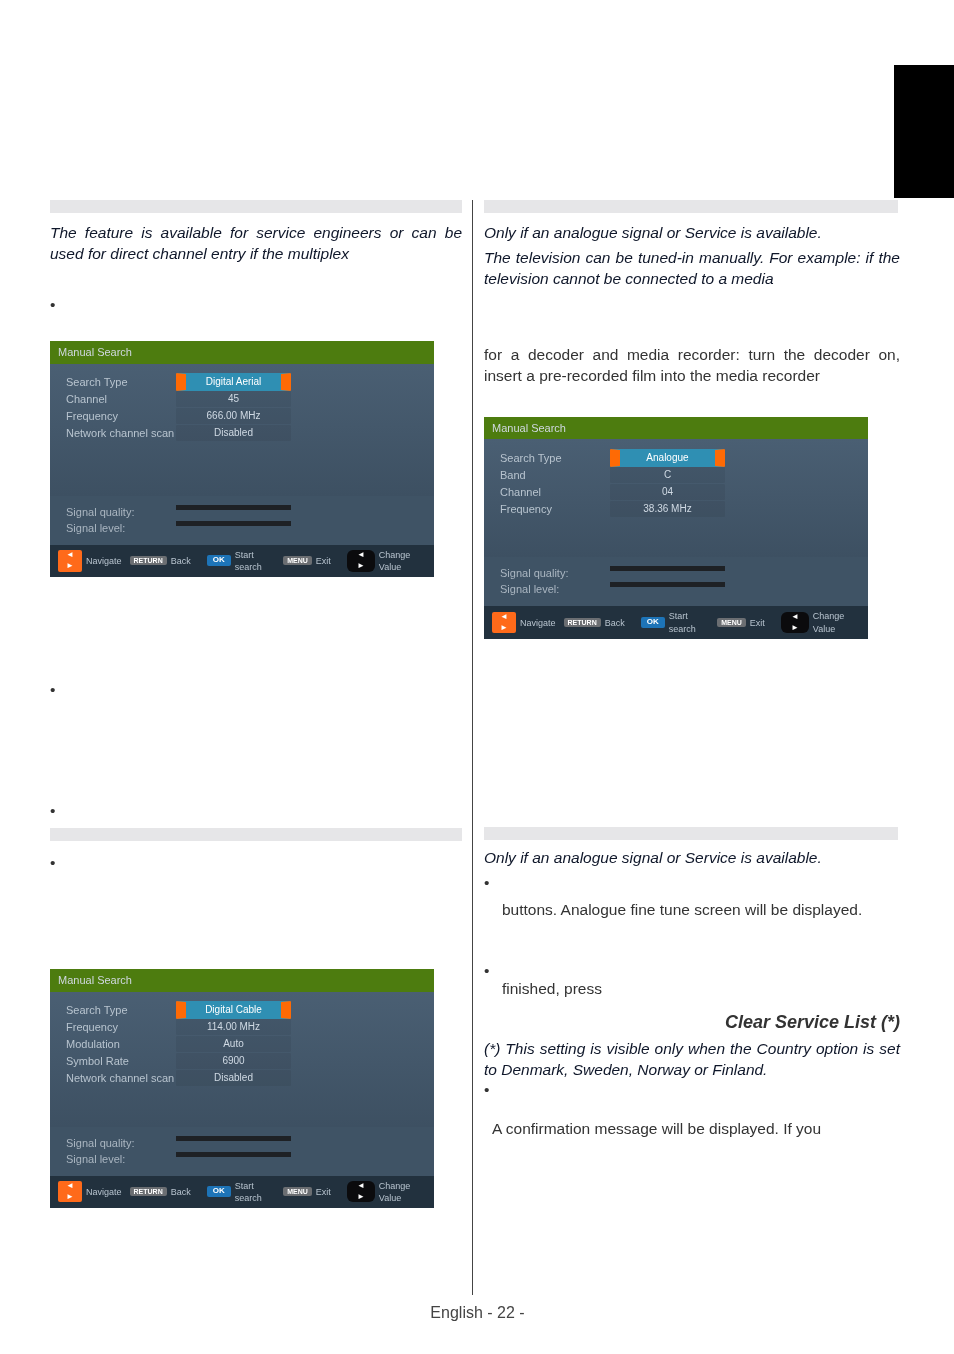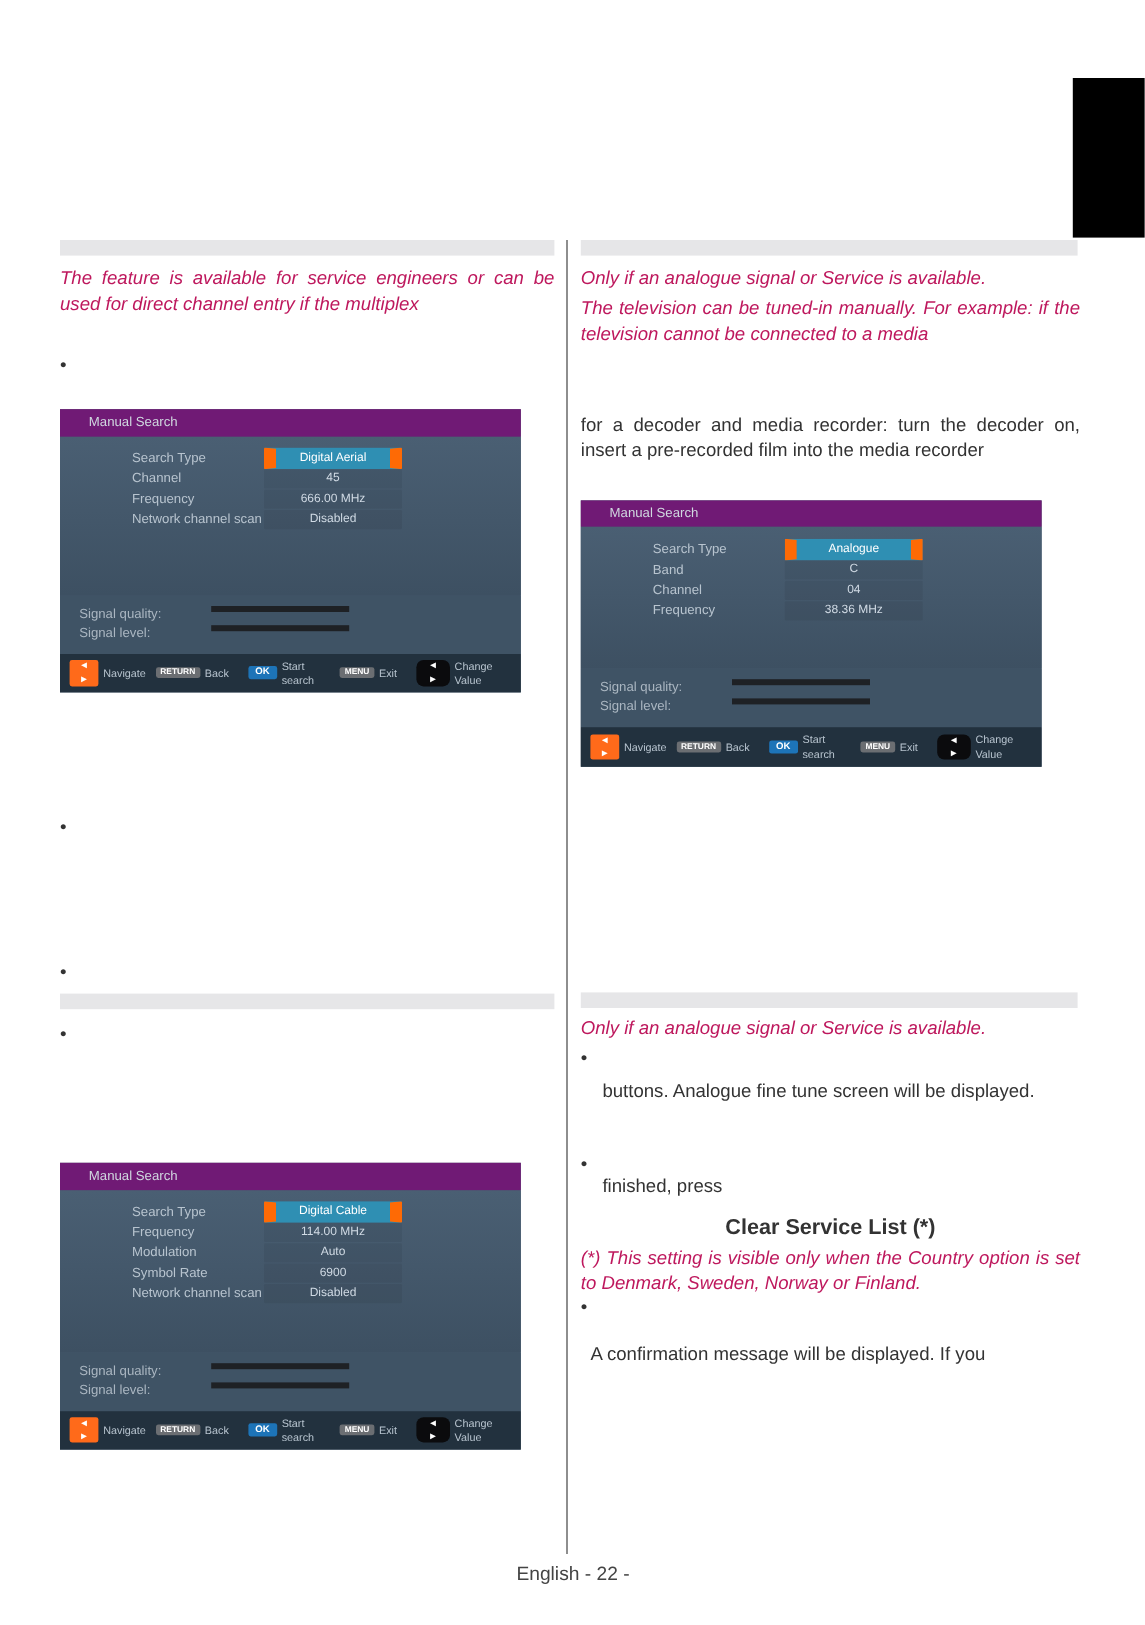--- a/index.html
+++ b/index.html
@@ -51,21 +51,21 @@
   height: 13px;
   background: #e6e6e8;
 }
 .section-bar-r {
   height: 13px;
   width: 414px;
   background: #e6e6e8;
 }
 .italic {
   font-style: italic;
-  color: #be185d;
+  color: #0f172a;
 }
 .para {
   text-align: justify;
 }
 .bullet {
   padding-left: 15px;
   position: relative;
 }
 .bullet::before {
   content: "•";
@@ -76,40 +76,39 @@
 .tv-frame {
   width: 384px;
   margin: 5px 0 8px 0;
   background: #455a6e;
   font-family: "Trebuchet MS", Tahoma, sans-serif;
   font-size: 11px;
   color: #bfc8d2;
   position: relative;
 }
 .tv-title {
-  background: #701a75;
+  background: #4d7c0f;
   color: #d0d8e0;
-  padding: 4px 24px;
+  padding: 4px 8px;
   font-size: 11px;
 }
 .tv-body {
   padding: 10px 16px 6px 16px;
   background: linear-gradient(#4a5f73, #3d5062);
   position: relative;
   min-height: 90px;
 }
 .tv-row {
   display: flex;
   align-items: center;
   height: 17px;
 }
 .tv-label {
   width: 110px;
   color: #b8c4cf;
-  margin-left: 44px;
 }
 .tv-value {
   width: 115px;
   text-align: center;
   color: #d0dae4;
   background: rgba(0,0,0,0.06);
   border-radius: 1px;
   padding: 1px 0;
   font-size: 10px;
 }
@@ -174,24 +173,25 @@
   padding: 0 3px;
   font-size: 8px;
   font-weight: bold;
   min-width: 18px;
   text-align: center;
 }
 .key-icon.blue { background: #1d74b8; }
 .key-icon.dark { background: #0b0b0d; color: #fff; border-radius: 6px; padding: 0 5px; }
 .key-icon.grey { background: #6b6e72; color: #fff; padding: 0 4px; font-size: 7px; }
 .h3 {
-  text-align: center;
+  text-align: right;
   font-weight: bold;
   font-size: 18px;
   margin: 10px 0 4px 0;
+  font-style: italic;
 }
 .page-num {
   position: absolute;
   bottom: 30px;
   left: 50px;
   width: 855px;
   text-align: center;
   font-size: 16px;
   color: #444;
 }

